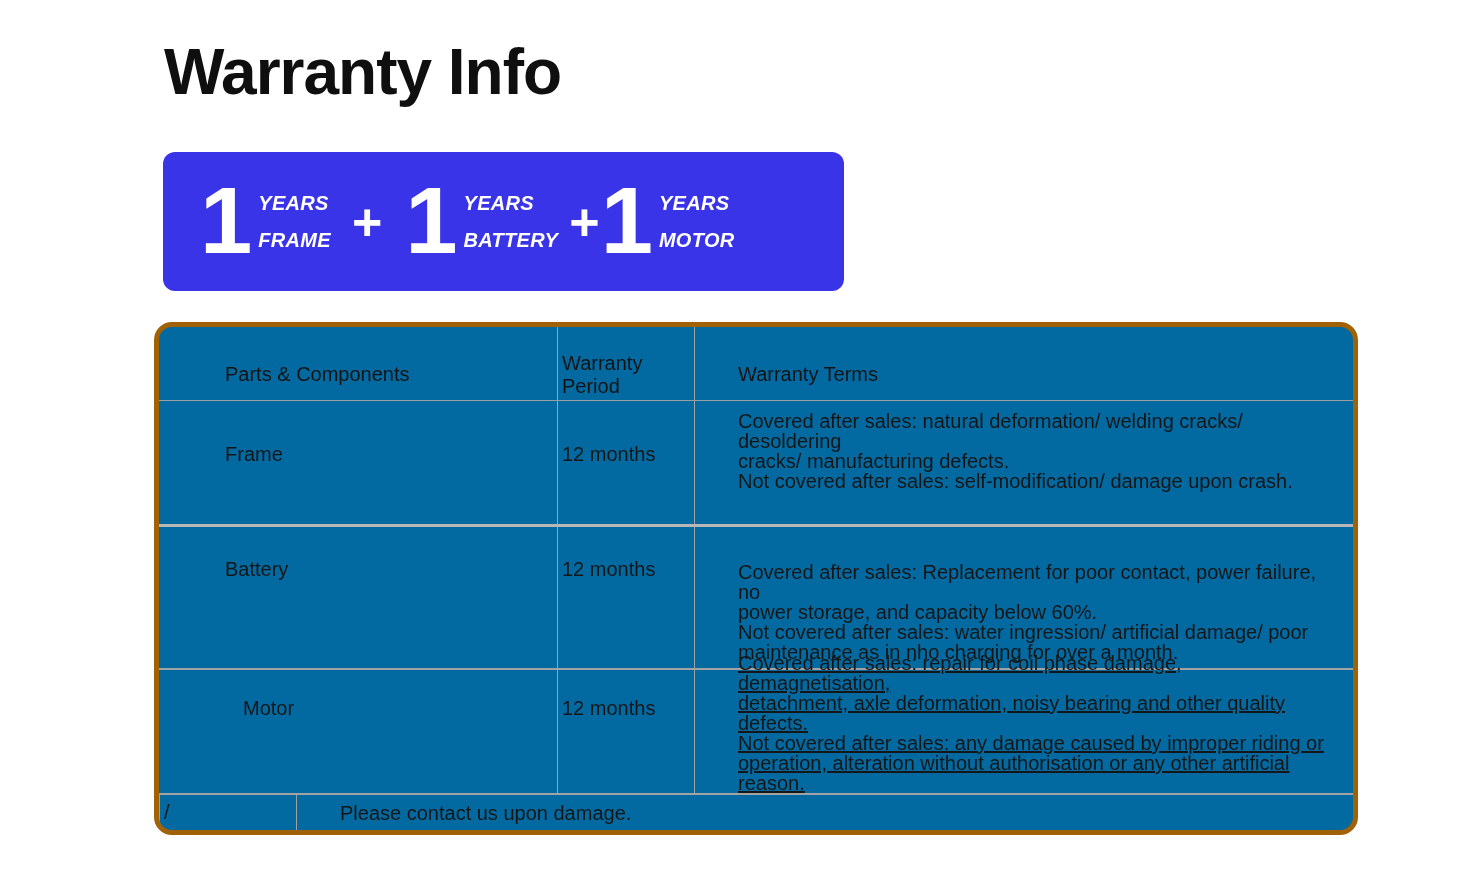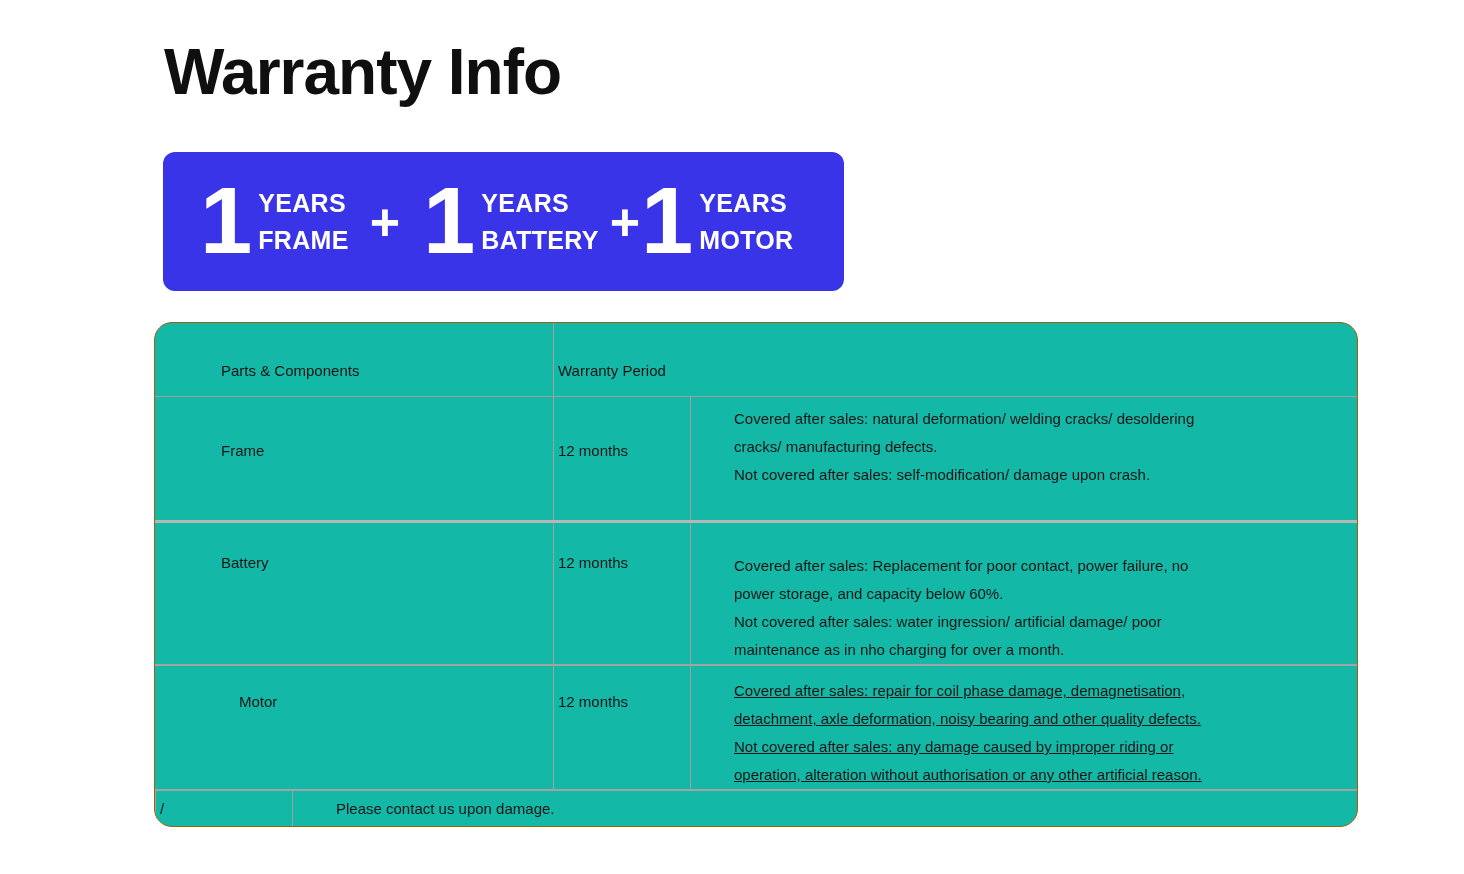--- a/index.html
+++ b/index.html
@@ -29,35 +29,35 @@
     padding-left: 37px;
     color: #ffffff;
   }
   .bgroup { display: flex; align-items: center; }
   .bnum {
     font-size: 94px; font-weight: 700; line-height: 0.92; letter-spacing: -3px;
   }
   .bstack {
     display: flex; flex-direction: column;
     margin-left: 9px;
-    font-size: 25px; font-weight: 700; line-height: 37px; letter-spacing: 0.3px;
+    font-size: 20px; font-weight: 700; line-height: 37px; letter-spacing: 0.3px; font-style: italic;
   }
   .bplus { font-size: 52px; font-weight: 700; line-height: 1; }
   .bplus-1 { margin: 0 23px 0 21px; }
   .bplus-2 { margin: 0 1px 0 11px; }
 
   
   .wtable {
     position: absolute; left: 130px; top: 322px;
     width: 1204px;
-    border: 1px solid #a16207;
+    border: 5px solid #a16207;
     border-radius: 18px;
     overflow: hidden;
-    background: #14b8a6;
-    font-size: 15px;
+    background: #0369a1;
+    font-size: 20px;
   }
   .trow { display: flex; width: 100%; }
   .cell { display: flex; }
   .c-part  { width: 398px; padding-left: 66px; }
   .c-period{ width: 137px; border-left: 1px solid #a0a0a0; padding-left: 4px; }
   .c-terms { flex: 1; border-left: 1px solid #a0a0a0; padding-left: 43px; padding-right: 20px; }
 
   .thead { height: 73px; }
   .thead .cell { align-items: center; padding-top: 22px; color: #141414; }
 
@@ -71,21 +71,21 @@
 
   .r-battery .c-part, .r-battery .c-period { align-items: flex-start; padding-top: 31px; }
   .r-battery .c-terms { align-items: center; padding-top: 28px; }
 
   .r-motor .c-part, .r-motor .c-period { align-items: flex-start; padding-top: 27px; }
   .r-motor .c-part { padding-left: 84px; }
   .r-motor .c-terms { align-items: flex-end; padding-top: 14px; text-decoration: underline; }
 
   .r-others .cell { align-items: center; }
 
-  .terms-text { white-space: pre-line; line-height: 28px; }
+  .terms-text { white-space: pre-line; line-height: 20px; }
 </style>
 </head>
 <body>
 
 <div class="page">
 
   <h1 class="page-title">Warranty Info</h1>
 
   <div class="banner" style="background: rgb(58, 52, 232); color: rgb(255, 255, 255);">
     <div class="bgroup">
@@ -111,20 +111,21 @@
         <span>MOTOR</span>
       </span>
     </div>
   </div>
 
   <div class="wtable">
 
     <div class="trow thead">
       <div class="cell c-part">Parts &amp; Components</div>
       <div class="cell c-period">Warranty Period</div>
+      <div class="cell c-terms">Warranty Terms</div>
     </div>
 
     <div class="trow r-frame">
       <div class="cell c-part">Frame</div>
       <div class="cell c-period">12 months</div>
       <div class="cell c-terms">
         <span class="terms-text">Covered after sales: natural deformation/ welding cracks/ desoldering
 cracks/ manufacturing defects.
 Not covered after sales: self-modification/ damage upon crash.</span>
       </div>

